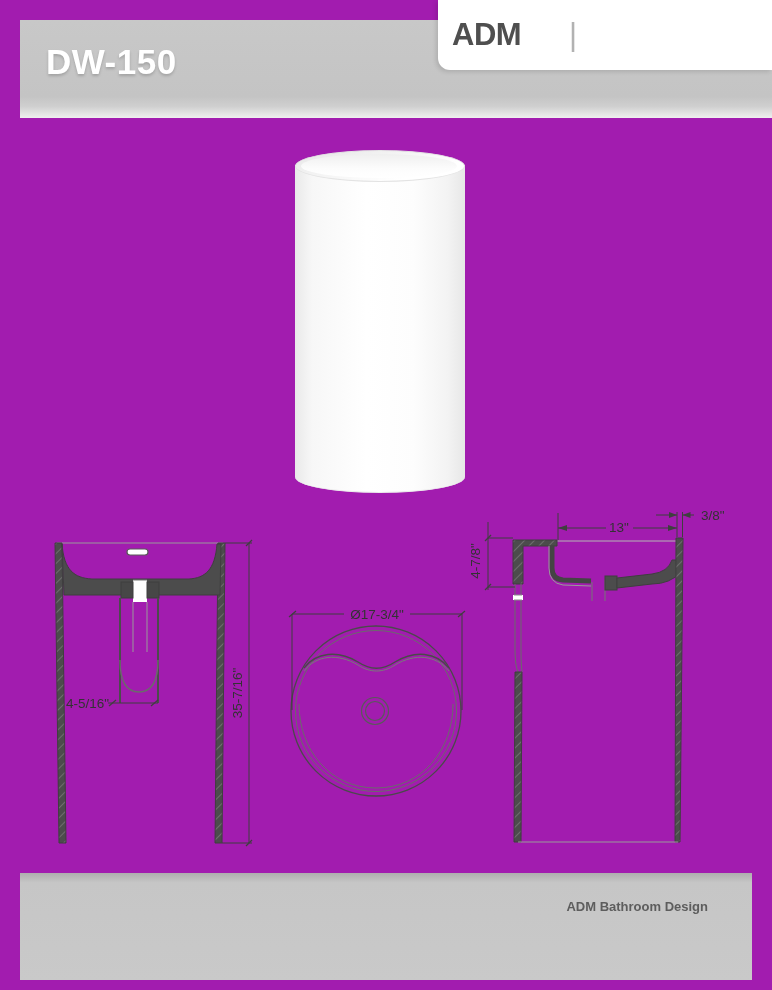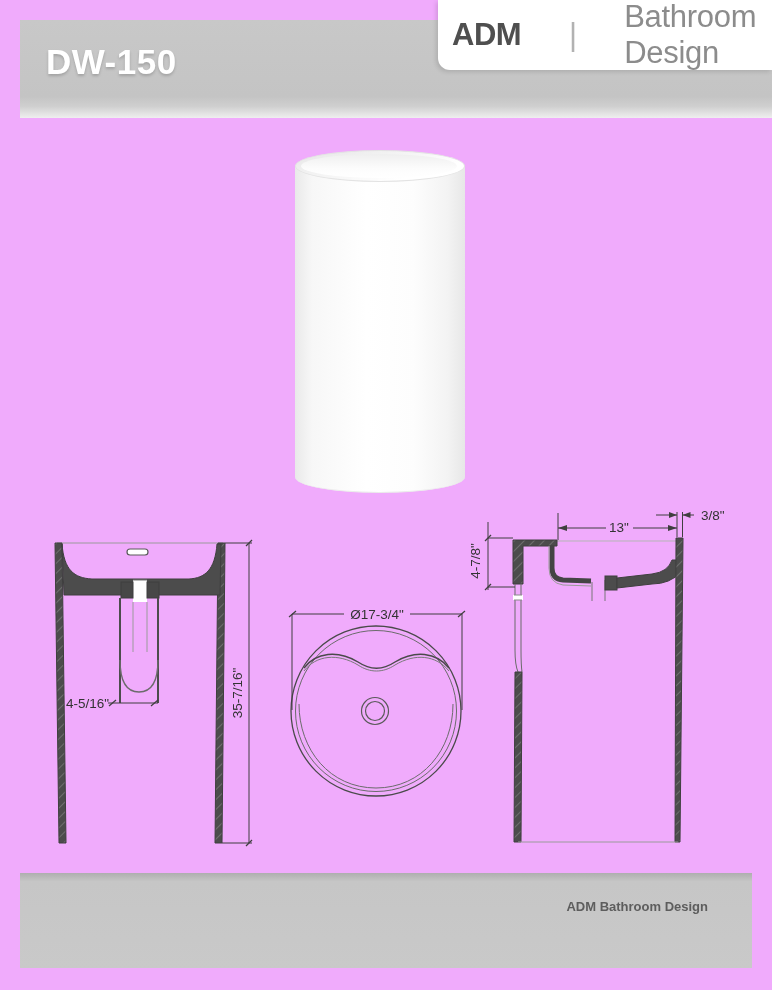--- a/index.html
+++ b/index.html
@@ -1,16 +1,16 @@
 <!DOCTYPE html>
 <html><head>
 <meta charset="utf-8">
 <style>
   html,body{margin:0;padding:0;background:#ffffff;}
-  .page{position:relative;width:772px;height:990px;background:#f0abfc;overflow:hidden;
+  .page{position:relative;width:772px;height:990px;background:#a21caf;overflow:hidden;
         font-family:"Liberation Sans", sans-serif;}
 
   
   .banner{position:absolute;left:20px;top:20px;right:0;height:98px;
           background:linear-gradient(180deg,#c8c8c8 0%,#c4c4c4 78%,#cfcfcf 88%,#efefef 100%);}
   .model{padding:22px 0 0 26px;font-size:35px;font-weight:bold;color:#ffffff;
          letter-spacing:.5px;text-shadow:0 2px 3px rgba(0,0,0,.18);}
   .logobox{position:absolute;right:0;top:0;width:334px;height:70px;background:#ffffff;
            border-radius:0 0 0 12px;box-shadow:-2px 2px 4px rgba(0,0,0,.12);
            display:flex;align-items:center;padding-left:14px;box-sizing:border-box;gap:44px;}
@@ -28,37 +28,36 @@
             border-radius:50%;
             background:linear-gradient(165deg,#e6e6e6 0%,#f2f2f2 35%,#ffffff 75%);}
   .cyl .toprim{position:absolute;left:6px;top:4px;width:156px;height:24px;border-radius:50%;
                background:linear-gradient(180deg,#efefef 0%,#fcfcfc 60%,#ffffff 100%);}
 
   
   .drawings{position:absolute;left:0;top:500px;width:772px;height:370px;}
   svg text{font-family:"Liberation Sans", sans-serif;font-size:13.5px;fill:#333333;}
 
   
-  .footer{position:absolute;left:20px;top:873px;width:732px;height:95px;
+  .footer{position:absolute;left:20px;top:873px;width:732px;height:107px;
           background:linear-gradient(180deg,#aeaeae 0%,#c6c6c6 9%,#c9c9c9 100%);
           box-sizing:border-box;padding:26px 44px 0 3px;text-align:right;}
   .footer div{font-size:13px;font-weight:bold;color:#5d5d5d;line-height:15px;}
 </style>
 </head>
 <body>
 
 <div class="page">
 
   <div class="banner">
     <div class="model">DW-150</div>
   </div>
   <div class="logobox">
     <span class="adm">ADM</span>
     <span class="sep">|</span>
-    <span class="rest">Bathroom Design</span>
   </div>
 
   <div class="cyl">
     <div class="body"></div>
     <div class="top"></div>
     <div class="toprim"></div>
   </div>
 
   <svg class="drawings" viewBox="0 0 772 370">
     <defs>

